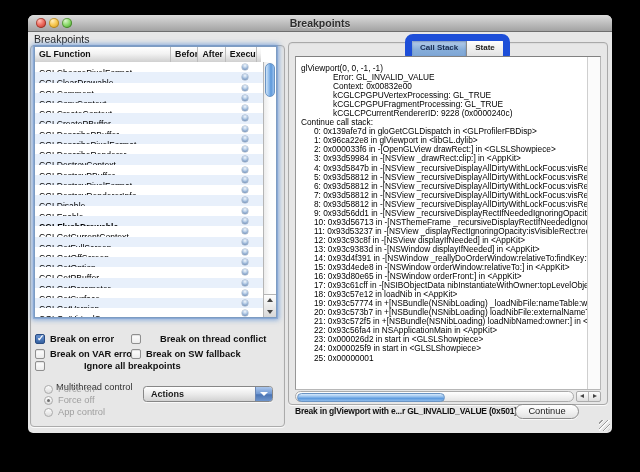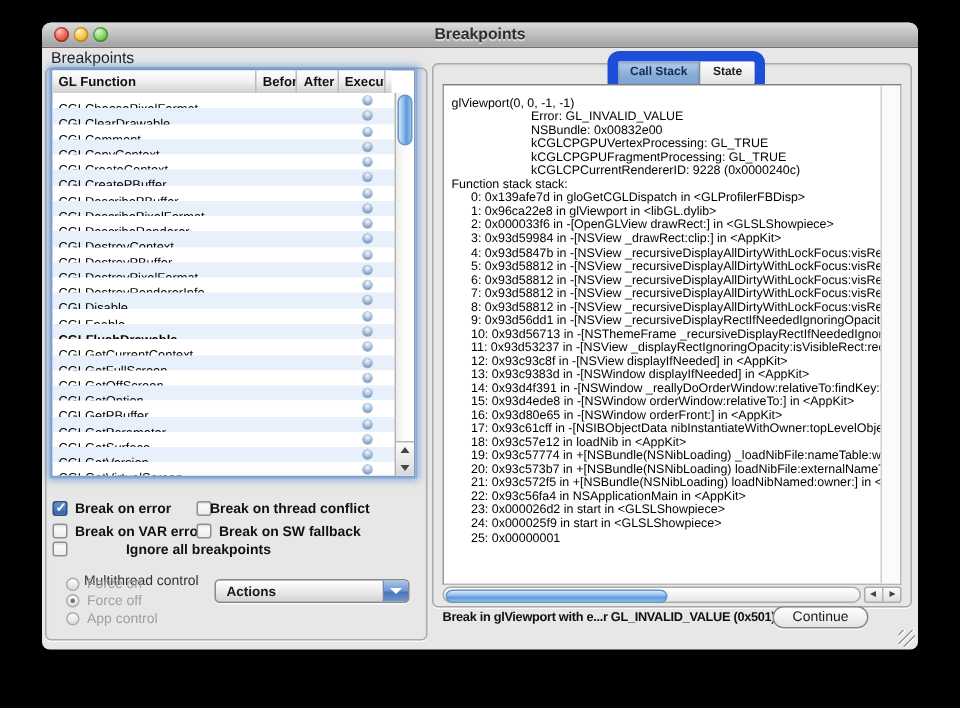--- a/index.html
+++ b/index.html
@@ -48,21 +48,21 @@
   .rlabel{position:absolute;font-size:9.3px;color:#9f9f9f;line-height:10px;white-space:nowrap;}
   
   .right-box{position:absolute;left:260px;top:27px;width:318px;height:361px;border:1px solid #a9a9a9;border-radius:4px;box-shadow:0 1px 0 rgba(255,255,255,.8), inset 0 1px 1px rgba(0,0,0,.05);}
   .tabs{position:absolute;left:377px;top:19px;height:15px;display:flex;border:7px solid #1d4ed8;border-radius:8px;overflow:hidden;background:#ededed;box-shadow:0 1px 0 rgba(255,255,255,.6);}
   .tab{font-size:8px;font-weight:bold;line-height:13px;padding:0 8px;color:#222;background:linear-gradient(#fdfdfd,#e3e3e3);}
   .tab:first-child{border-right:1px solid #8a8a8a;}
   .tab.selected{background:linear-gradient(#b9d0eb,#86add9 60%,#7da6d6);color:#16294e;box-shadow:inset 0 1px 2px rgba(20,50,100,.35);}
   .console{position:absolute;left:267px;top:41px;width:306px;height:334px;box-sizing:border-box;background:#fff;border:1px solid;border-color:#818181 #b7b7b7 #b7b7b7 #979797;overflow:hidden;}
   .console-inner{position:absolute;left:0;top:0;right:12px;bottom:0;overflow:hidden;padding:7px 0 0 5px;}
   .cline{font-size:8.3px;line-height:9.05px;color:#000;white-space:nowrap;}
-  .ind0{margin-left:0;}.ind1{margin-left:13px;}.ind2{margin-left:21px;padding-left:32px;}
+  .ind0{margin-left:0;}.ind1{margin-left:13px;}.ind2{padding-left:32px;}
   .console-vtrack{position:absolute;right:0;top:0;bottom:0;width:12px;border-left:1px solid #cfcfcf;background:#fbfbfb;}
   .hscroll{position:absolute;left:267px;top:376px;width:306px;height:12px;}
   .htrack{position:absolute;left:0;top:0;width:279px;height:11px;box-sizing:border-box;border:1px solid #ababab;border-radius:6px;background:linear-gradient(#fff,#e6e6e6);}
   .hthumb{position:absolute;left:1px;top:1px;width:146px;height:7px;border-radius:4.5px;border:1px solid #6a94c4;background:linear-gradient(#d6e9fb,#94bfed 40%,#5d9ade 62%,#8fbceb);}
   .harrows{position:absolute;left:281px;top:0;width:25px;height:11px;display:flex;border:1px solid #ababab;border-radius:2px;box-sizing:border-box;background:linear-gradient(#fdfdfd,#dedede);}
   .hbtn{flex:1;position:relative;}
   .hbtn:first-child{border-right:1px solid #b5b5b5;}
   .hbtn .tri-l{position:absolute;left:3px;top:2px;border-top:2.8px solid transparent;border-bottom:2.8px solid transparent;border-right:4px solid #444;}
   .hbtn .tri-r{position:absolute;left:4px;top:2px;border-top:2.8px solid transparent;border-bottom:2.8px solid transparent;border-left:4px solid #444;}
   .status{position:absolute;left:267px;top:391px;width:222px;font-size:8.5px;font-weight:bold;letter-spacing:-0.2px;color:#111;white-space:nowrap;overflow:hidden;}
@@ -125,21 +125,21 @@
         <div class="arr up" style="top:3px;"></div>
         <div class="arr dn"></div>
       </div>
     </div>
   </div>
 
   <div class="cbrow" style="left:0;top:319px;width:253px;">
     <span class="cbox checked" style="left:7px;"></span>
     <span class="cblabel" style="left:22px;">Break on error</span>
     <span class="cbox" style="left:103px;"></span>
-    <span class="cblabel" style="left:112px;">Break on thread conflict</span>
+    <span class="cblabel" style="left:132px;">Break on thread conflict</span>
   </div>
   <div class="cbrow" style="left:0;top:334px;width:253px;">
     <span class="cbox" style="left:7px;"></span>
     <span class="cblabel" style="left:22px;">Break on VAR error</span>
     <span class="cbox" style="left:103px;"></span>
     <span class="cblabel" style="left:118px;">Break on SW fallback</span>
   </div>
   <div class="cbrow" style="left:0;top:346px;width:253px;">
     <span class="cbox" style="left:7px;"></span>
     <span class="cblabel" style="left:22px;padding-left:34px;">Ignore all breakpoints</span>
@@ -159,25 +159,25 @@
 
   <div class="right-box"></div>
   <div class="tabs">
     <div class="tab selected">Call Stack</div>
     <div class="tab">State</div>
   </div>
   <div class="console">
     <div class="console-inner">
         <div class="cline ind0">glViewport(0, 0, -1, -1)</div>
         <div class="cline ind2">Error: GL_INVALID_VALUE</div>
-        <div class="cline ind2">NSBundle: 0x00832e00</div>
+        <div class="cline ind2">Context: 0x00832e00</div>
         <div class="cline ind2">kCGLCPGPUVertexProcessing:  GL_TRUE</div>
         <div class="cline ind2">kCGLCPGPUFragmentProcessing:  GL_TRUE</div>
         <div class="cline ind2">kCGLCPCurrentRendererID:  9228 (0x0000240c)</div>
-        <div class="cline ind0">Function stack stack:</div>
+        <div class="cline ind0">Continue call stack:</div>
         <div class="cline ind1">0: 0x139afe7d in gloGetCGLDispatch in &lt;GLProfilerFBDisp&gt;</div>
         <div class="cline ind1">1: 0x96ca22e8 in glViewport in &lt;libGL.dylib&gt;</div>
         <div class="cline ind1">2: 0x000033f6 in -[OpenGLView drawRect:] in &lt;GLSLShowpiece&gt;</div>
         <div class="cline ind1">3: 0x93d59984 in -[NSView _drawRect:clip:] in &lt;AppKit&gt;</div>
         <div class="cline ind1">4: 0x93d5847b in -[NSView _recursiveDisplayAllDirtyWithLockFocus:visRect:]</div>
         <div class="cline ind1">5: 0x93d58812 in -[NSView _recursiveDisplayAllDirtyWithLockFocus:visRect:]</div>
         <div class="cline ind1">6: 0x93d58812 in -[NSView _recursiveDisplayAllDirtyWithLockFocus:visRect:]</div>
         <div class="cline ind1">7: 0x93d58812 in -[NSView _recursiveDisplayAllDirtyWithLockFocus:visRect:]</div>
         <div class="cline ind1">8: 0x93d58812 in -[NSView _recursiveDisplayAllDirtyWithLockFocus:visRect:]</div>
         <div class="cline ind1">9: 0x93d56dd1 in -[NSView _recursiveDisplayRectIfNeededIgnoringOpacity:is</div>

